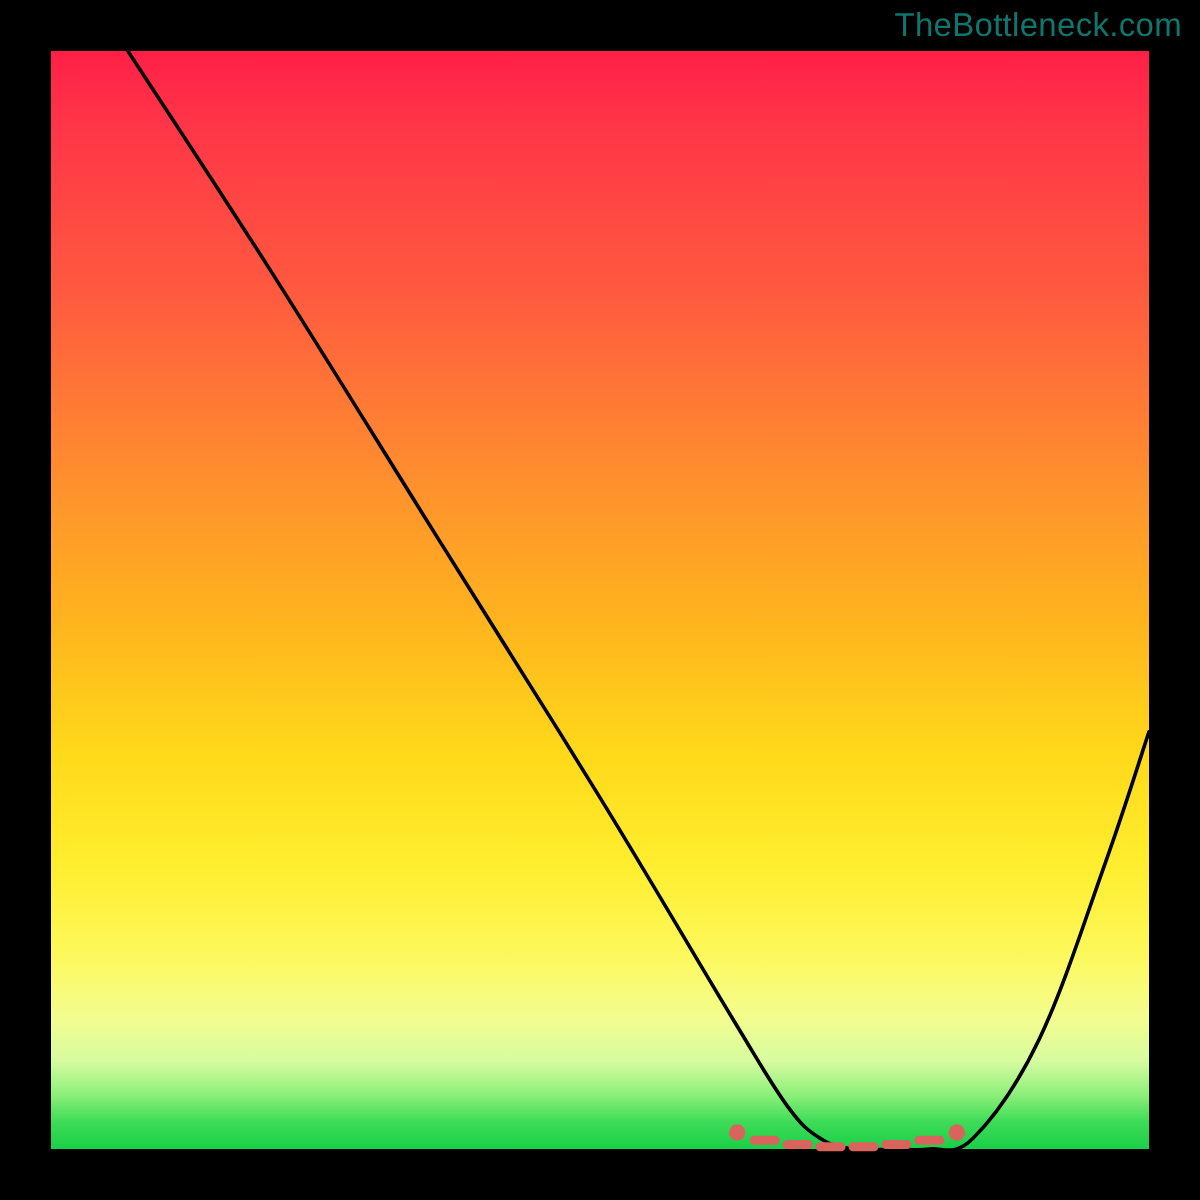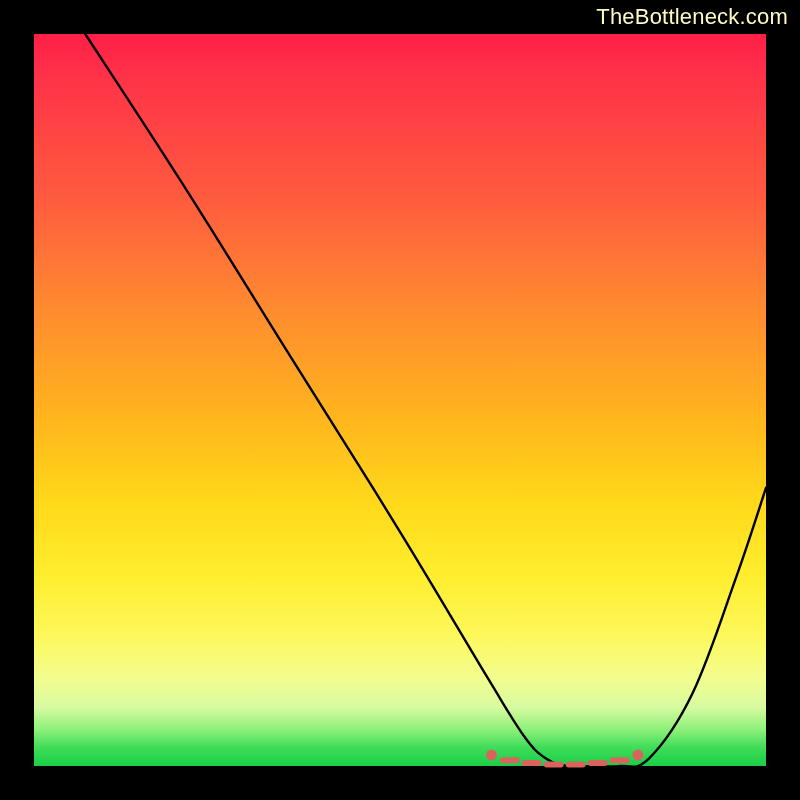--- a/index.html
+++ b/index.html
@@ -14,21 +14,21 @@
   .frame {
     position: relative;
     width: 800px;
     height: 800px;
     background: #000;
   }
   .watermark {
     position: absolute;
     top: 4px;
     right: 12px;
-    color: #fef9c3;
+    color: #0f766e;
     font-size: 22px;
     font-weight: 500;
     letter-spacing: 0.2px;
     z-index: 50;
     user-select: none;
   }
   .plot-area {
     position: absolute;
     left: 34px;
     top: 34px;

